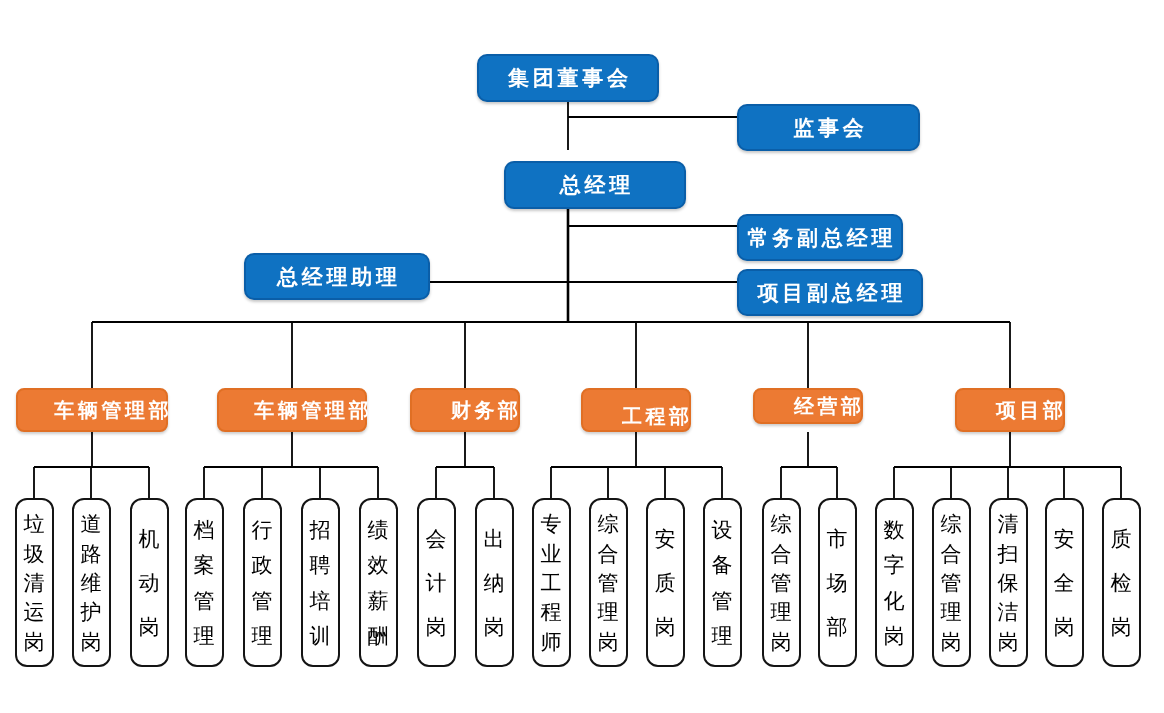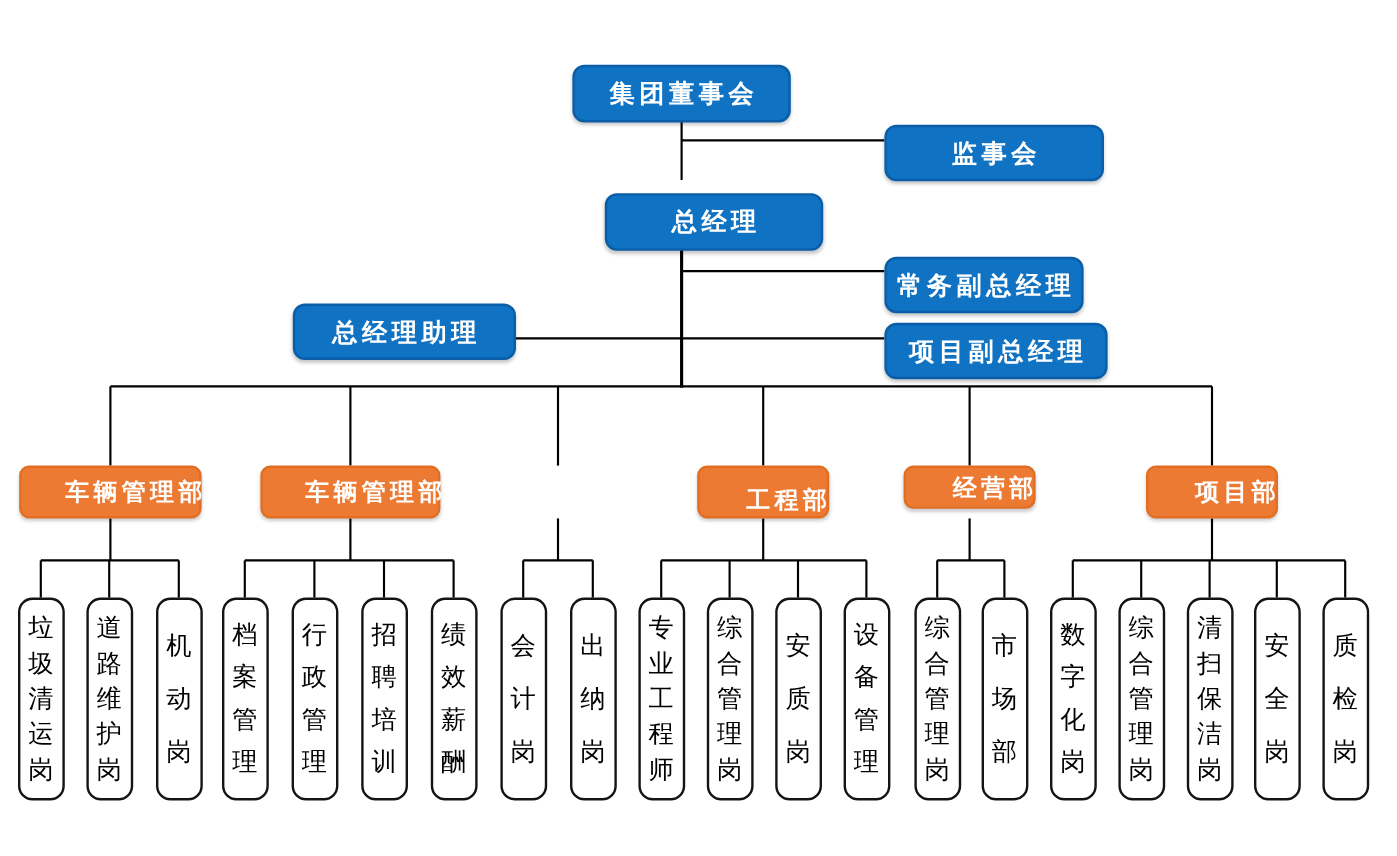--- a/index.html
+++ b/index.html
@@ -167,20 +167,23 @@
       <span>聘</span>
       <span>培</span>
       <span>训</span>
     </div>
     <div class="node leaf" style="left: 358.5px; top: 498px; width: 39px; height: 169px;">
       <span>绩</span>
       <span>效</span>
       <span>薪</span>
       <span>酬</span>
     </div>
+    <div class="node orange" style="left: 410px; top: 388px; width: 110px; height: 44px;">
+      <span class="lbl">财务部</span>
+    </div>
     <div class="node leaf" style="left: 416.5px; top: 498px; width: 39px; height: 169px;">
       <span>会</span>
       <span>计</span>
       <span>岗</span>
     </div>
     <div class="node leaf" style="left: 474.5px; top: 498px; width: 39px; height: 169px;">
       <span>出</span>
       <span>纳</span>
       <span>岗</span>
     </div>

